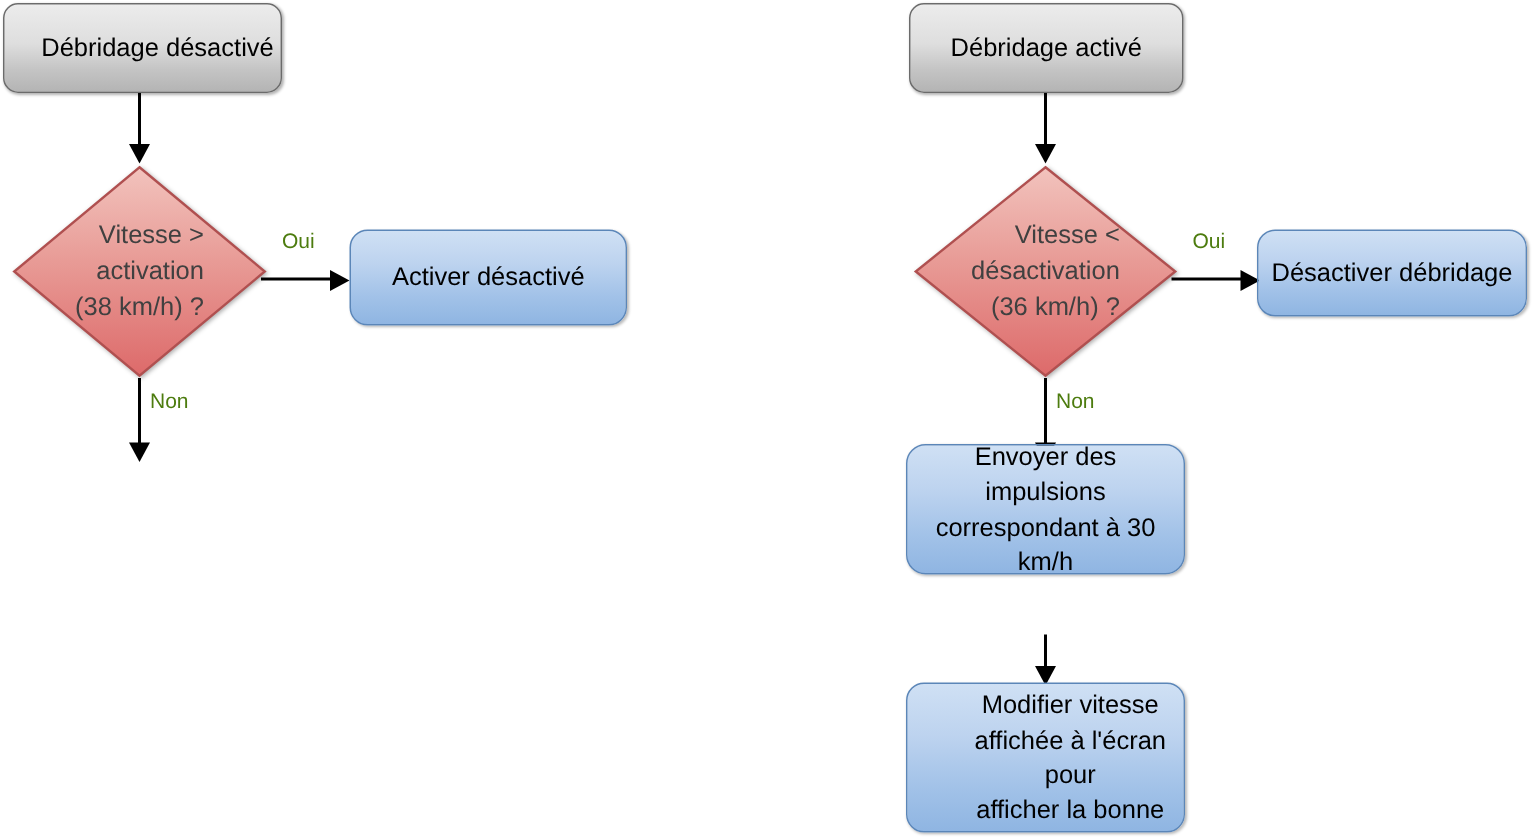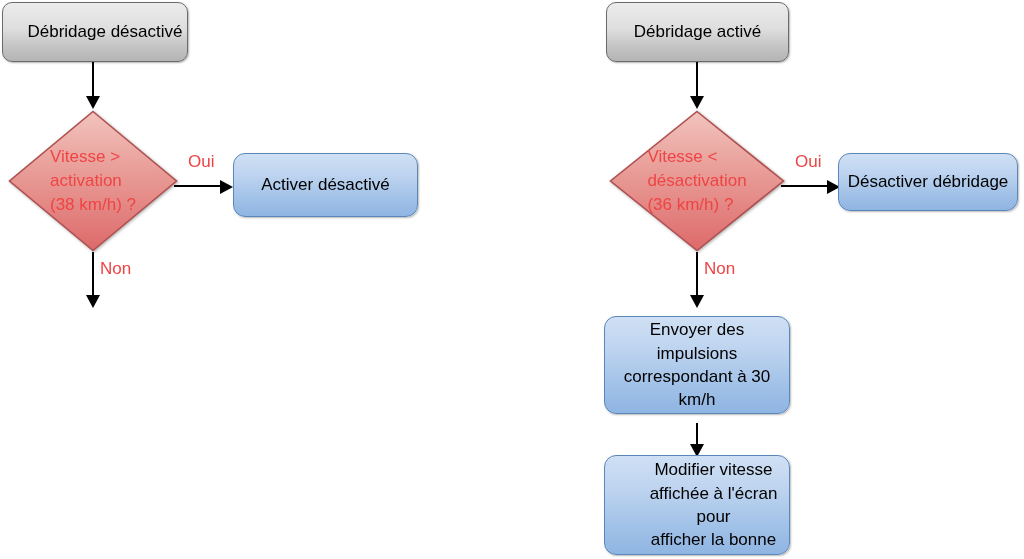--- a/index.html
+++ b/index.html
@@ -54,24 +54,24 @@
     justify-content: center;
   }
   .decision .dshape {
     position: absolute;
     inset: 0;
     filter: drop-shadow(1.5px 1.5px 1.5px rgba(0,0,0,0.32));
   }
   .decision .dlabel {
     position: relative;
     z-index: 2;
-    text-align: left;
+    text-align: right;
     font-size: 17px;
     line-height: 1.40;
-    color: #ef4444;
+    color: #404040;
     white-space: pre-line;
     pointer-events: none;
   }
 
   
   .vline {
     position: absolute;
     width: 2px;
     background: #000000;
   }
@@ -91,22 +91,22 @@
   .arrow-right {
     position: absolute;
     width: 0;
     height: 0;
     border-top: 7.5px solid transparent;
     border-bottom: 7.5px solid transparent;
     border-left: 13px solid #000000;
   }
   .edge-label {
     position: absolute;
-    font-size: 17px;
-    color: #ef4444;
+    font-size: 14px;
+    color: #4d7c0f;
     white-space: nowrap;
   }
 </style>
 </head>
 <body>
 
 <div id="canvas">
 
   <div class="node term" style="left:2px; top:2px; width:186px; height:60px;padding-left:20px;">
     <span>Débridage désactivé</span>
@@ -172,21 +172,21 @@
   <div class="edge-label" style="left:795px; top:152px;">Oui</div>
 
   <div class="node proc" style="left:838px; top:153px; width:180px; height:58px;">
     <span>Désactiver débridage</span>
   </div>
 
   <div class="vline" style="left:696px; top:252px; width:2px; height:45px;"></div>
   <div class="arrow-down" style="left:690px; top:295px;"></div>
   <div class="edge-label" style="left:704px; top:259px;">Non</div>
 
-  <div class="node proc" style="left:604px; top:316px; width:186px; height:98px;">
+  <div class="node proc" style="left:604px; top:296px; width:186px; height:87px;border-radius:13px;">
     <span>Envoyer des
 impulsions
 correspondant à 30
 km/h</span>
   </div>
 
   <div class="vline" style="left:696px; top:423px; width:2px; height:24px;"></div>
   <div class="arrow-down" style="left:690px; top:444px;"></div>
 
   <div class="node proc" style="left:604px; top:455px; width:186px; height:100px;padding-left:33px;">

